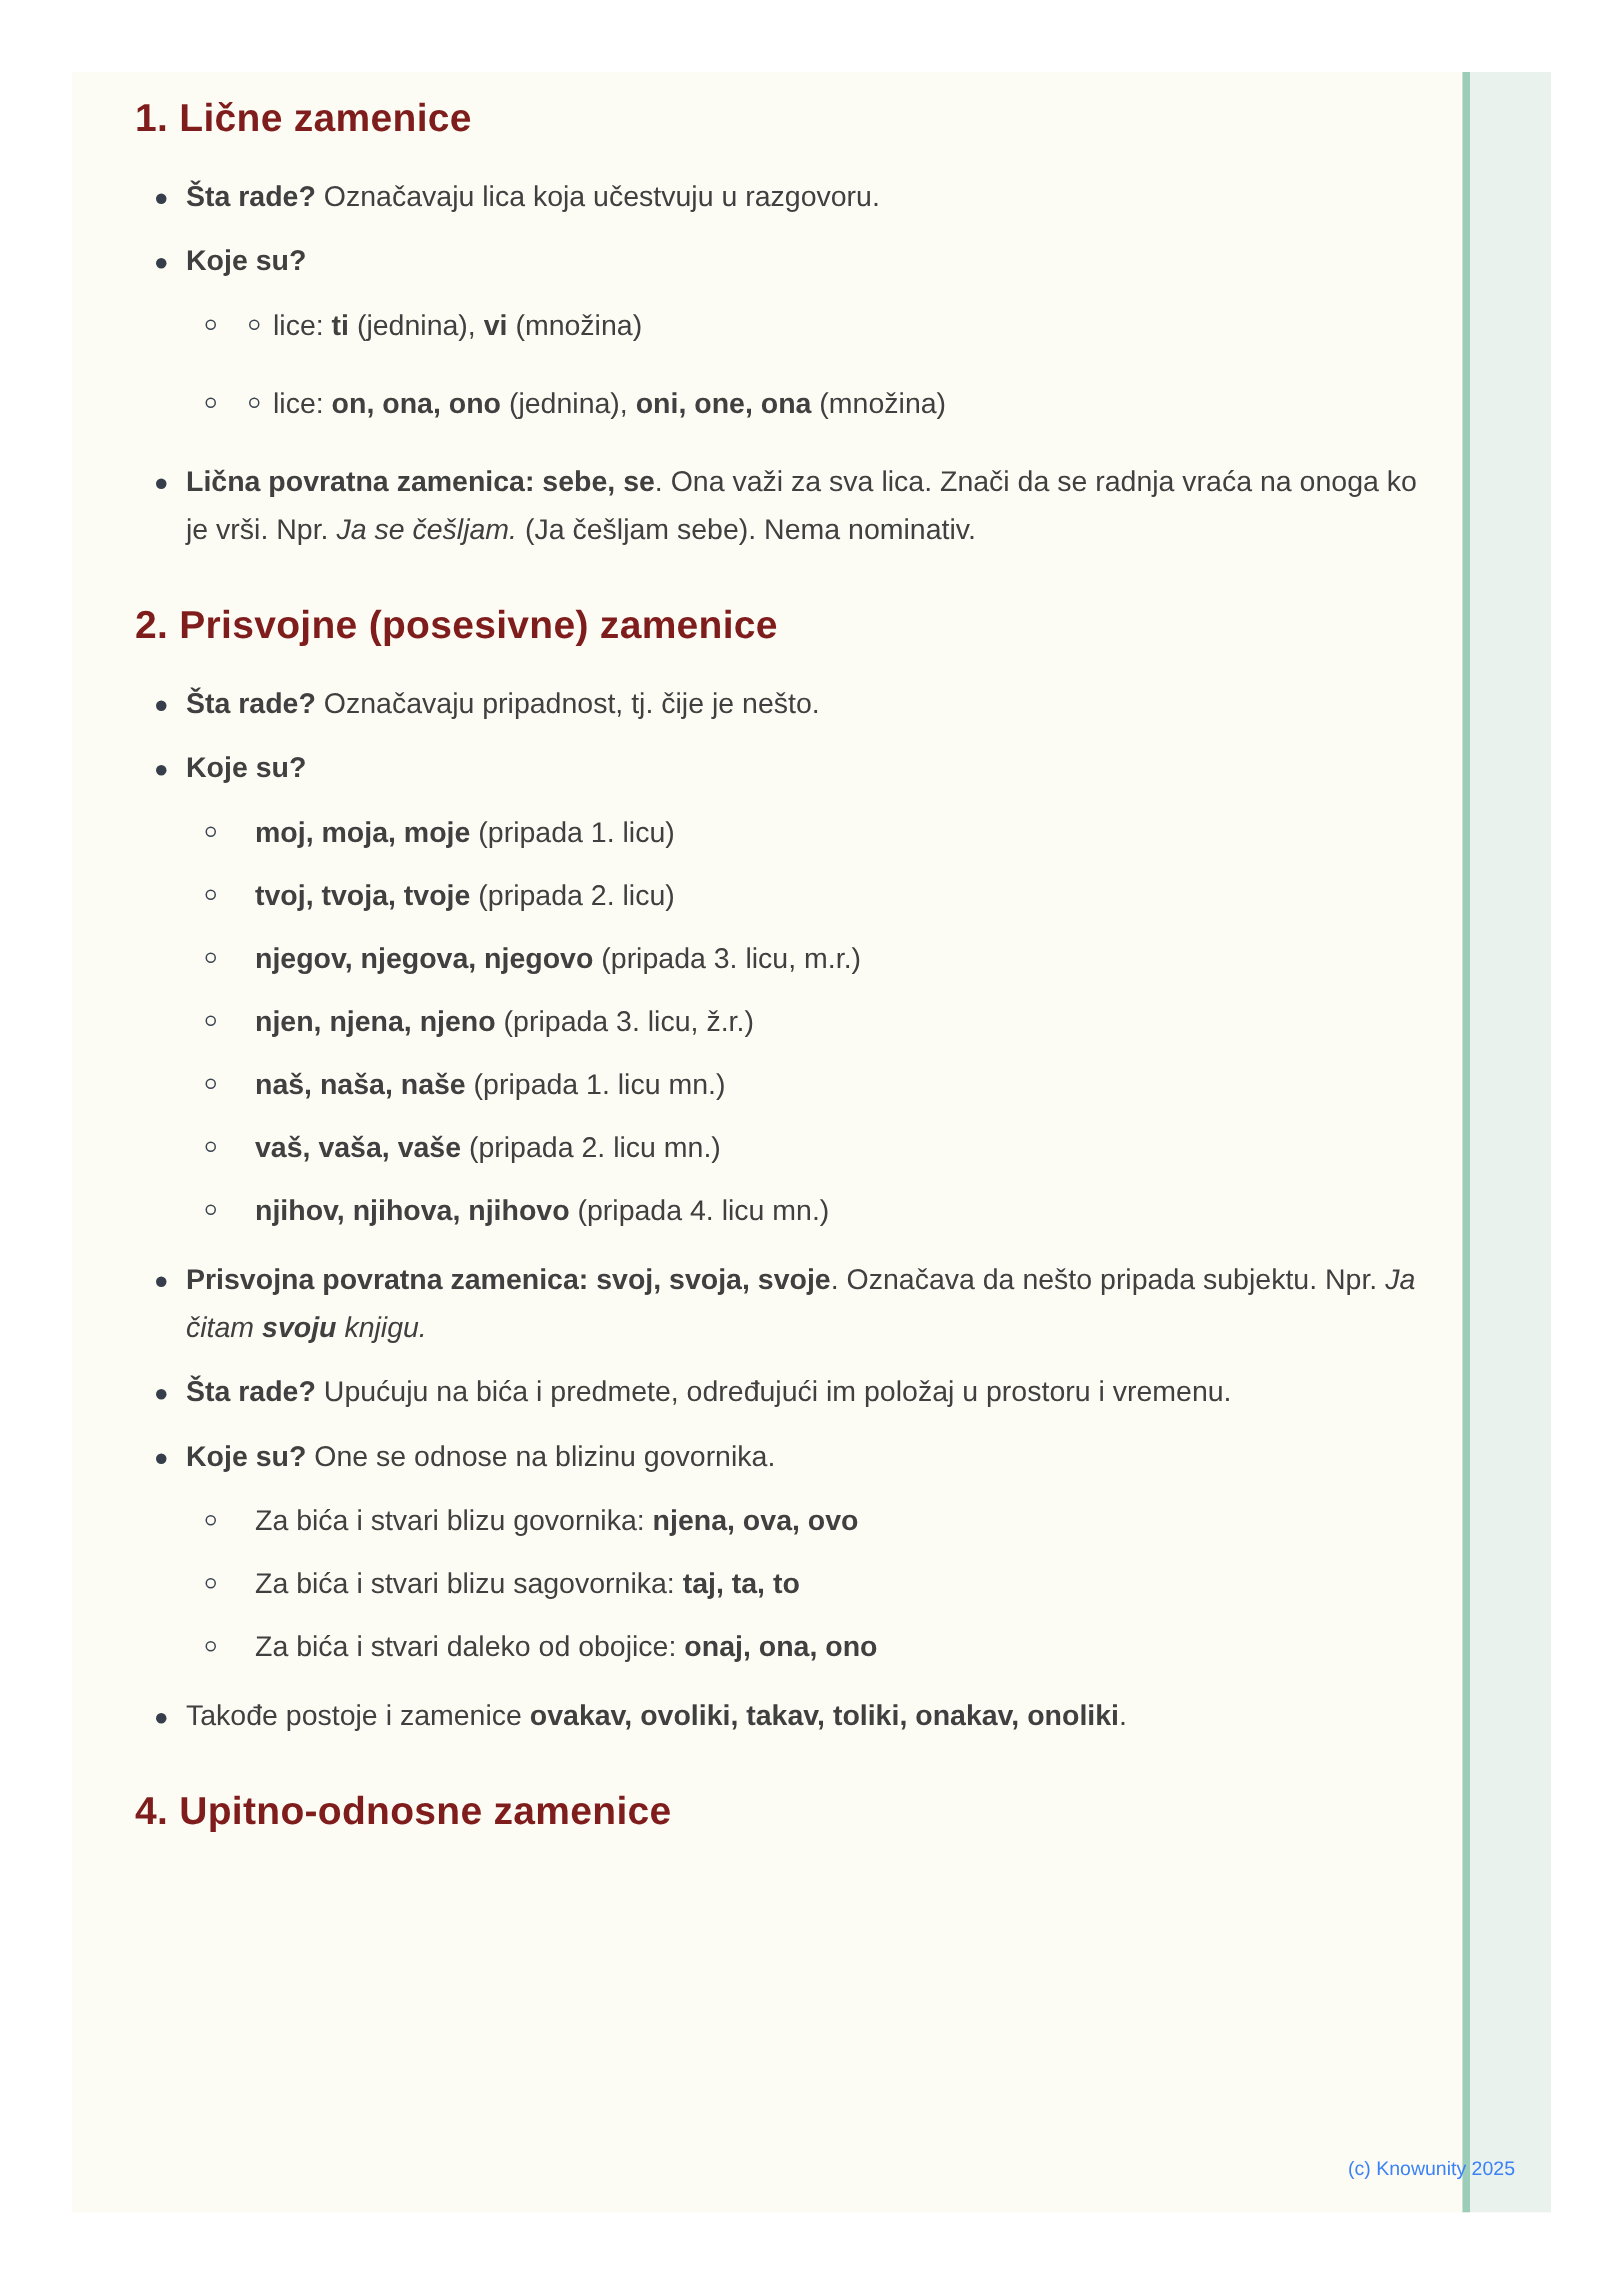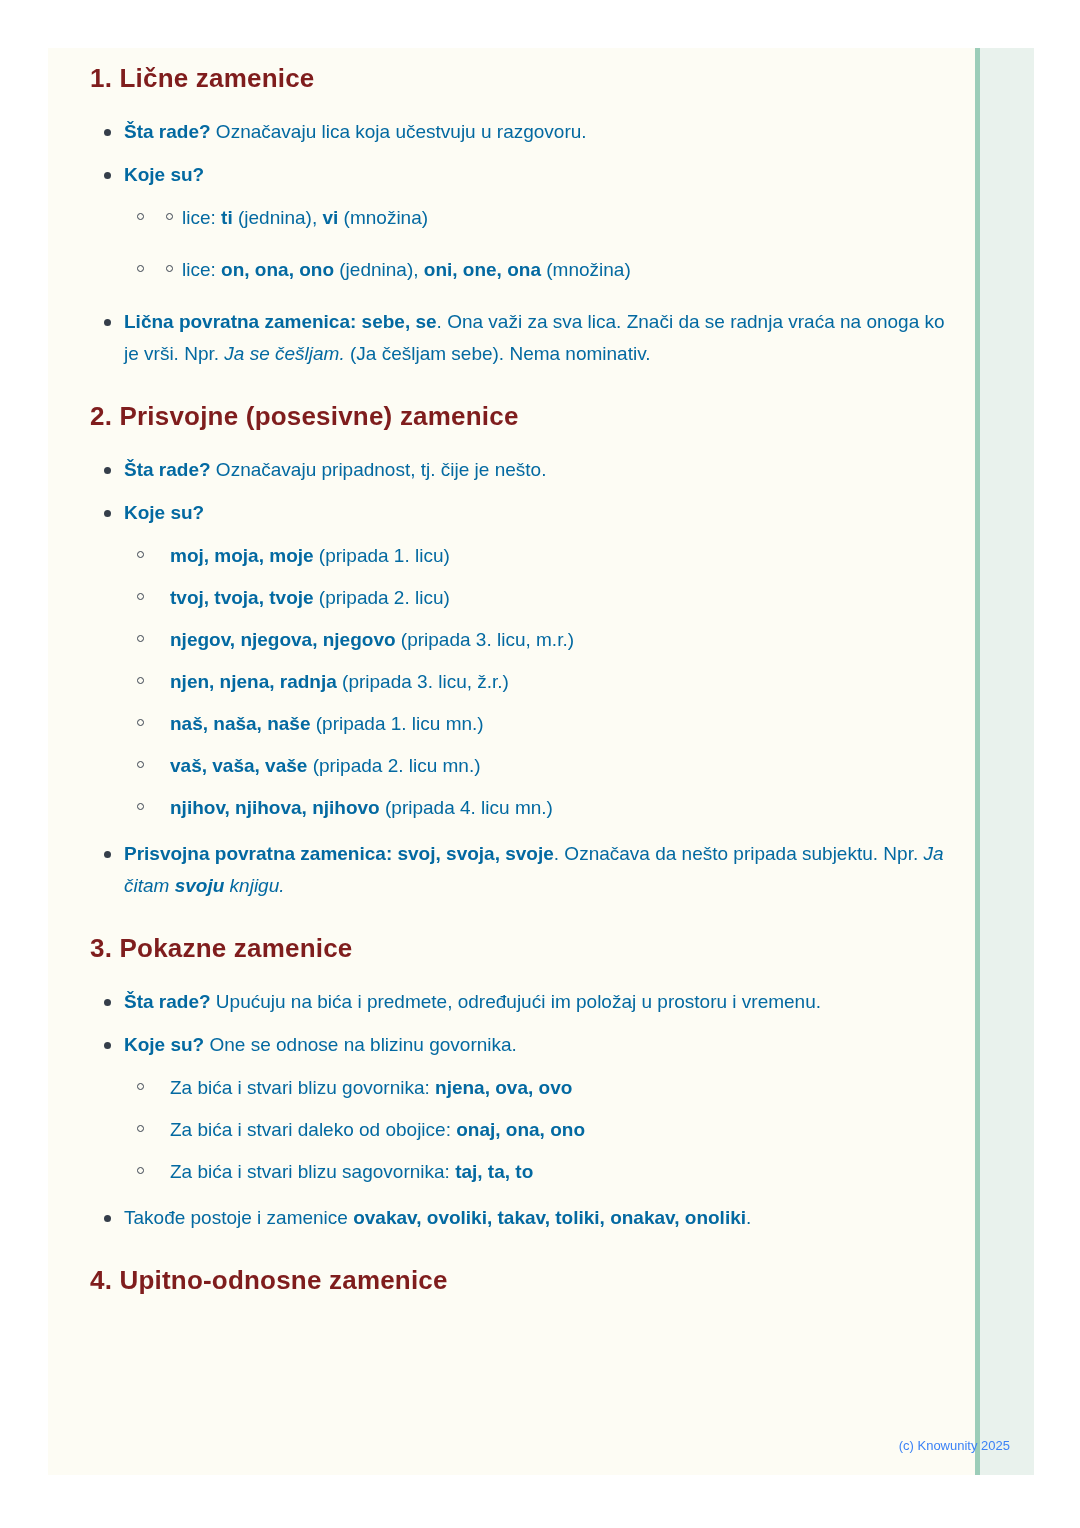--- a/index.html
+++ b/index.html
@@ -7,21 +7,21 @@
     font-family:"Liberation Sans","DejaVu Sans",sans-serif; }
   .paper { position:absolute; left:48px; top:48px; width:986px; height:1427px;
     background:#fdfcf4; overflow:hidden; }
   .edge-strip { position:absolute; right:0; top:0; width:59px; height:100%;
     background:#e9f2ed; border-left:5px solid #9ccdb9; z-index:1; }
   .content { position:absolute; left:42px; top:0; width:886px; padding-top:6px; z-index:1; }
   .heading { font-size:26px; line-height:36px; font-weight:600; color:#7f1d1d;
     margin:28px 0 20px; letter-spacing:0.2px; }
   .heading:first-child { margin-top:6px; }
   .row { display:flex; align-items:flex-start; font-size:19px; line-height:32px;
-    color:#0369a1; }
+    color:#404040; }
   .row .txt { max-width:830px; }
   .row.bullet { margin-bottom:11px; }
   .row.bullet .dot { flex:0 0 auto; width:7px; height:7px; border-radius:50%;
     background:#353e4a; margin:13px 0 0 14px; }
   .row.bullet .txt { margin-left:13px; }
   .circle { flex:0 0 auto; width:7px; height:7px; border:1.7px solid #3a434f;
     border-radius:50%; background:transparent; margin:11px 0 0 47px; }
   .circle.c2 { margin-left:22px; }
   .row.sub { margin-bottom:10px; }
   .row.sub2 { margin-bottom:20px; }
@@ -81,60 +81,59 @@
         <div class="row sub">
           <div class="circle"></div>
           <div class="txt"><span class="b">tvoj, tvoja, tvoje</span><span> (pripada 2. licu)</span></div>
         </div>
         <div class="row sub">
           <div class="circle"></div>
           <div class="txt"><span class="b">njegov, njegova, njegovo</span><span> (pripada 3. licu, m.r.)</span></div>
         </div>
         <div class="row sub">
           <div class="circle"></div>
-          <div class="txt"><span class="b">njen, njena, radnja</span><span> (pripada 3. licu, ž.r.)</span></div>
+          <div class="txt"><span class="b">njen, njena, njeno</span><span> (pripada 3. licu, ž.r.)</span></div>
         </div>
         <div class="row sub">
           <div class="circle"></div>
           <div class="txt"><span class="b">naš, naša, naše</span><span> (pripada 1. licu mn.)</span></div>
         </div>
         <div class="row sub">
           <div class="circle"></div>
           <div class="txt"><span class="b">vaš, vaša, vaše</span><span> (pripada 2. licu mn.)</span></div>
         </div>
         <div class="row sub">
           <div class="circle"></div>
           <div class="txt"><span class="b">njihov, njihova, njihovo</span><span> (pripada 4. licu mn.)</span></div>
         </div>
       </div>
       <div class="row bullet">
         <div class="dot"></div>
         <div class="txt"><span class="b">Prisvojna povratna zamenica: svoj, svoja, svoje</span><span>. Označava da nešto pripada subjektu. Npr. </span><span class="i">Ja čitam </span><span class="b i">svoju</span><span class="i"> knjigu.</span></div>
       </div>
-      <div class="heading">3. Pokazne zamenice</div>
       <div class="row bullet">
         <div class="dot"></div>
         <div class="txt"><span class="b">Šta rade?</span><span> Upućuju na bića i predmete, određujući im položaj u prostoru i vremenu.</span></div>
       </div>
       <div class="row bullet">
         <div class="dot"></div>
         <div class="txt"><span class="b">Koje su?</span><span> One se odnose na blizinu govornika.</span></div>
       </div>
       <div class="sublist">
         <div class="row sub">
           <div class="circle"></div>
           <div class="txt"><span>Za bića i stvari blizu govornika: </span><span class="b">njena, ova, ovo</span></div>
         </div>
         <div class="row sub">
           <div class="circle"></div>
-          <div class="txt"><span>Za bića i stvari daleko od obojice: </span><span class="b">onaj, ona, ono</span></div>
+          <div class="txt"><span>Za bića i stvari blizu sagovornika: </span><span class="b">taj, ta, to</span></div>
         </div>
         <div class="row sub">
           <div class="circle"></div>
-          <div class="txt"><span>Za bića i stvari blizu sagovornika: </span><span class="b">taj, ta, to</span></div>
+          <div class="txt"><span>Za bića i stvari daleko od obojice: </span><span class="b">onaj, ona, ono</span></div>
         </div>
       </div>
       <div class="row bullet">
         <div class="dot"></div>
         <div class="txt"><span>Takođe postoje i zamenice </span><span class="b">ovakav, ovoliki, takav, toliki, onakav, onoliki</span><span>.</span></div>
       </div>
       <div class="heading">4. Upitno-odnosne zamenice</div>
     </div>
   <div class="copyright">(c) Knowunity 2025</div>
 </div>

